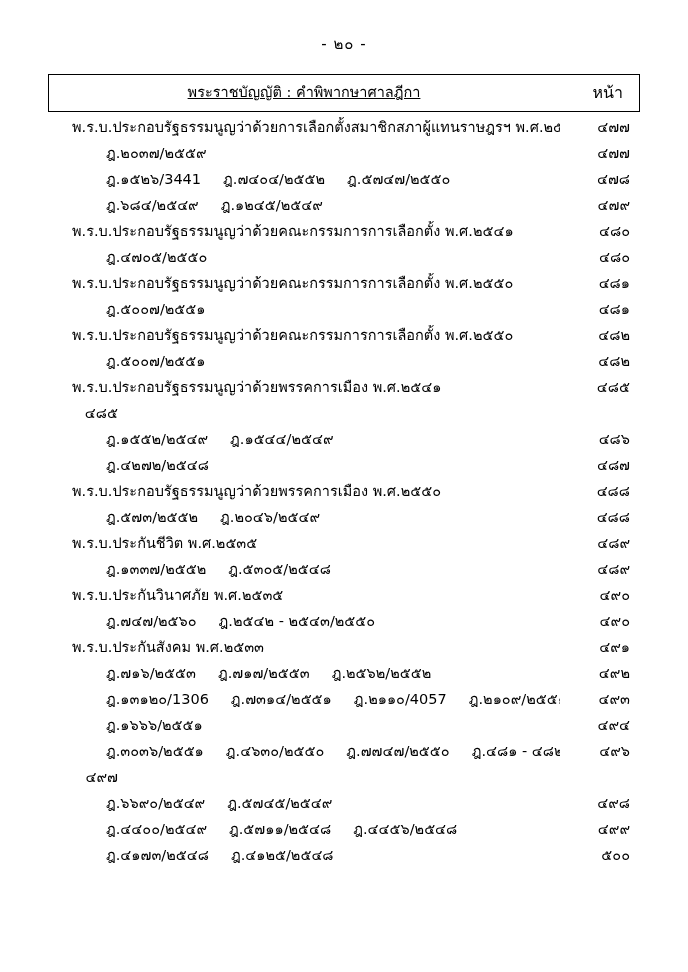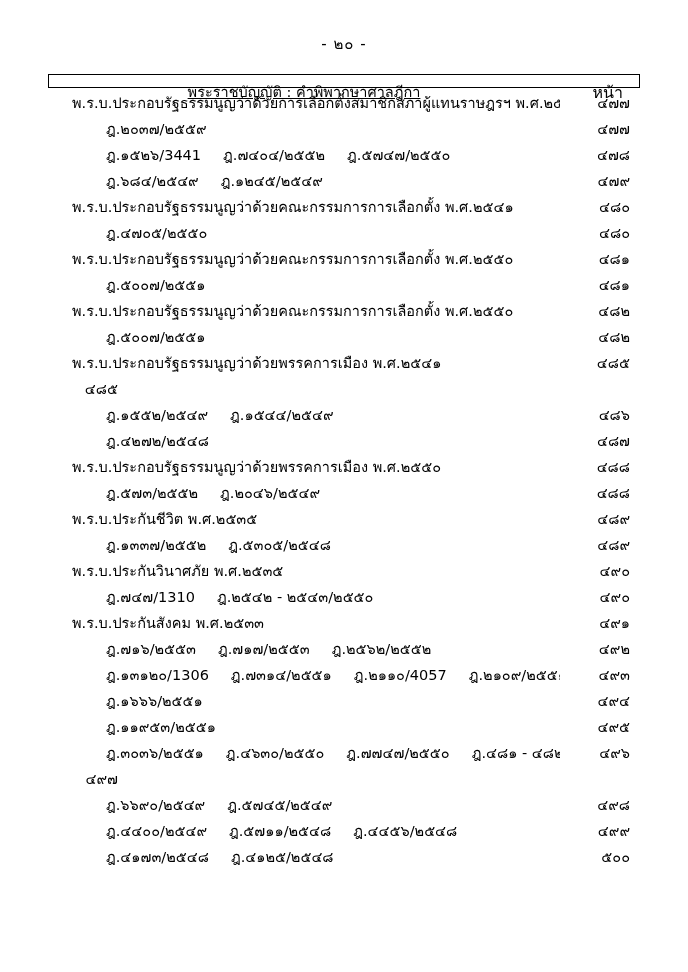--- a/index.html
+++ b/index.html
@@ -26,21 +26,21 @@
     text-align: center;
     font-size: 15px;
     margin-top: 32px;
     letter-spacing: 1px;
   }
   .header-box {
     width: 592px;
     margin: 18px auto 0 auto;
     border: 1.5px solid #000;
     box-sizing: border-box;
-    height: 14px;
+    height: 38px;
     position: relative;
   }
   .header-title {
     position: absolute;
     left: 0;
     right: 0;
     top: 5px;
     text-align: center;
     font-size: 14.5px;
     text-decoration: underline;
@@ -170,44 +170,40 @@
       </div>
       <div class="row lvl1">
         <div class="left"><span class="cite">ฎ.๑๓๓๗/๒๕๕๒</span><span class="cite">ฎ.๕๓๐๕/๒๕๔๘</span></div>
         <div class="right">๔๘๙</div>
       </div>
       <div class="row lvl0">
         <div class="left"><span class="cite">พ.ร.บ.ประกันวินาศภัย พ.ศ.๒๕๓๕</span></div>
         <div class="right">๔๙๐</div>
       </div>
       <div class="row lvl1">
-        <div class="left"><span class="cite">ฎ.๗๔๗/1310</span><span class="cite">ฎ.๒๕๔๒ - ๒๕๔๓/๒๕๕๐</span></div>
+        <div class="left"><span class="cite">ฎ.๗๔๗/๒๕๖๐</span><span class="cite">ฎ.๒๕๔๒ - ๒๕๔๓/๒๕๕๐</span></div>
         <div class="right">๔๙๐</div>
       </div>
       <div class="row lvl0">
         <div class="left"><span class="cite">พ.ร.บ.ประกันสังคม พ.ศ.๒๕๓๓</span></div>
         <div class="right">๔๙๑</div>
       </div>
       <div class="row lvl1">
         <div class="left"><span class="cite">ฎ.๗๑๖/๒๕๕๓</span><span class="cite">ฎ.๗๑๗/๒๕๕๓</span><span class="cite">ฎ.๒๕๖๒/๒๕๕๒</span></div>
         <div class="right">๔๙๒</div>
       </div>
       <div class="row lvl1">
         <div class="left"><span class="cite">ฎ.๑๓๑๒๐/1306</span><span class="cite">ฎ.๗๓๑๔/๒๕๕๑</span><span class="cite">ฎ.๒๑๑๐/4057</span><span class="cite">ฎ.๒๑๐๙/๒๕๕๑</span></div>
         <div class="right">๔๙๓</div>
       </div>
       <div class="row lvl1">
         <div class="left"><span class="cite">ฎ.๑๖๖๖/๒๕๕๑</span></div>
         <div class="right">๔๙๔</div>
       </div>
       <div class="row lvl1">
-        <div class="left"><span class="cite">ฎ.๑๑๙๕๓/๒๕๕๑</span></div>
-        <div class="right">๔๙๕</div>
-      </div>
-      <div class="row lvl1">
         <div class="left"><span class="cite">ฎ.๓๐๓๖/๒๕๕๑</span><span class="cite">ฎ.๔๖๓๐/๒๕๕๐</span><span class="cite">ฎ.๗๗๔๗/๒๕๕๐</span><span class="cite">ฎ.๔๘๑ - ๔๘๒/๒๕๕๑</span></div>
         <div class="right">๔๙๖</div>
       </div>
       <div class="row lvl1">
         <div class="right">๔๙๗</div>
       </div>
       <div class="row lvl1">
         <div class="left"><span class="cite">ฎ.๖๖๙๐/๒๕๔๙</span><span class="cite">ฎ.๕๗๔๕/๒๕๔๙</span></div>
         <div class="right">๔๙๘</div>
       </div>

